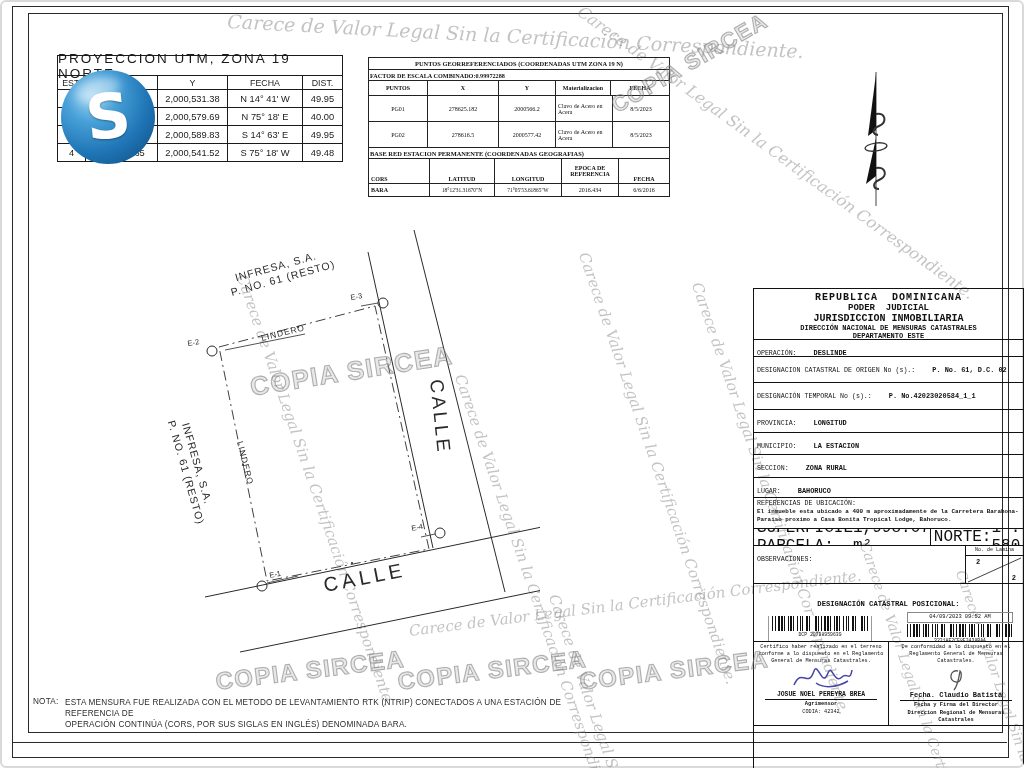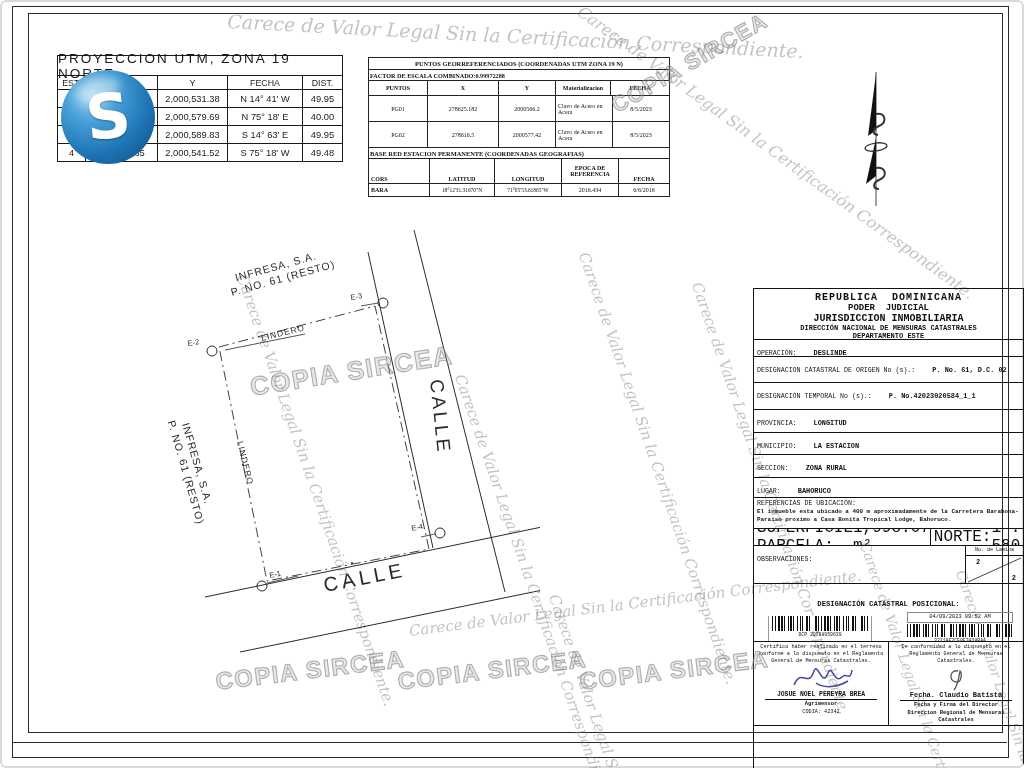--- a/index.html
+++ b/index.html
@@ -332,18 +332,25 @@
         </div>
         <div class="name" style="font-size:7px;">Fecha. Claudio Batista</div>
         <div class="nline"></div>
         <div class="small">Fecha y Firma del Director</div>
         <div class="small">Direccion Regional de Mensuras Catastrales</div>
         <div class="small">Departamento Este</div>
       </div>
     </section>
   </div>
 
+  <div class="abs nota">
+    <div class="nl">NOTA:</div>
+    <div class="nt">
+      <div>ESTA MENSURA FUE REALIZADA CON EL METODO DE LEVANTAMIENTO RTK (NTRIP) CONECTADOS A UNA ESTACIÓN DE REFERENCIA DE</div>
+      <div>OPERACIÓN CONTINÚA (CORS, POR SUS SIGLAS EN INGLÉS) DENOMINADA BARA.</div>
+    </div>
+  </div>
 
   <div class="abs seal">
     <div class="s">S</div>
   </div>
 
 </div>
 
 </body></html>

